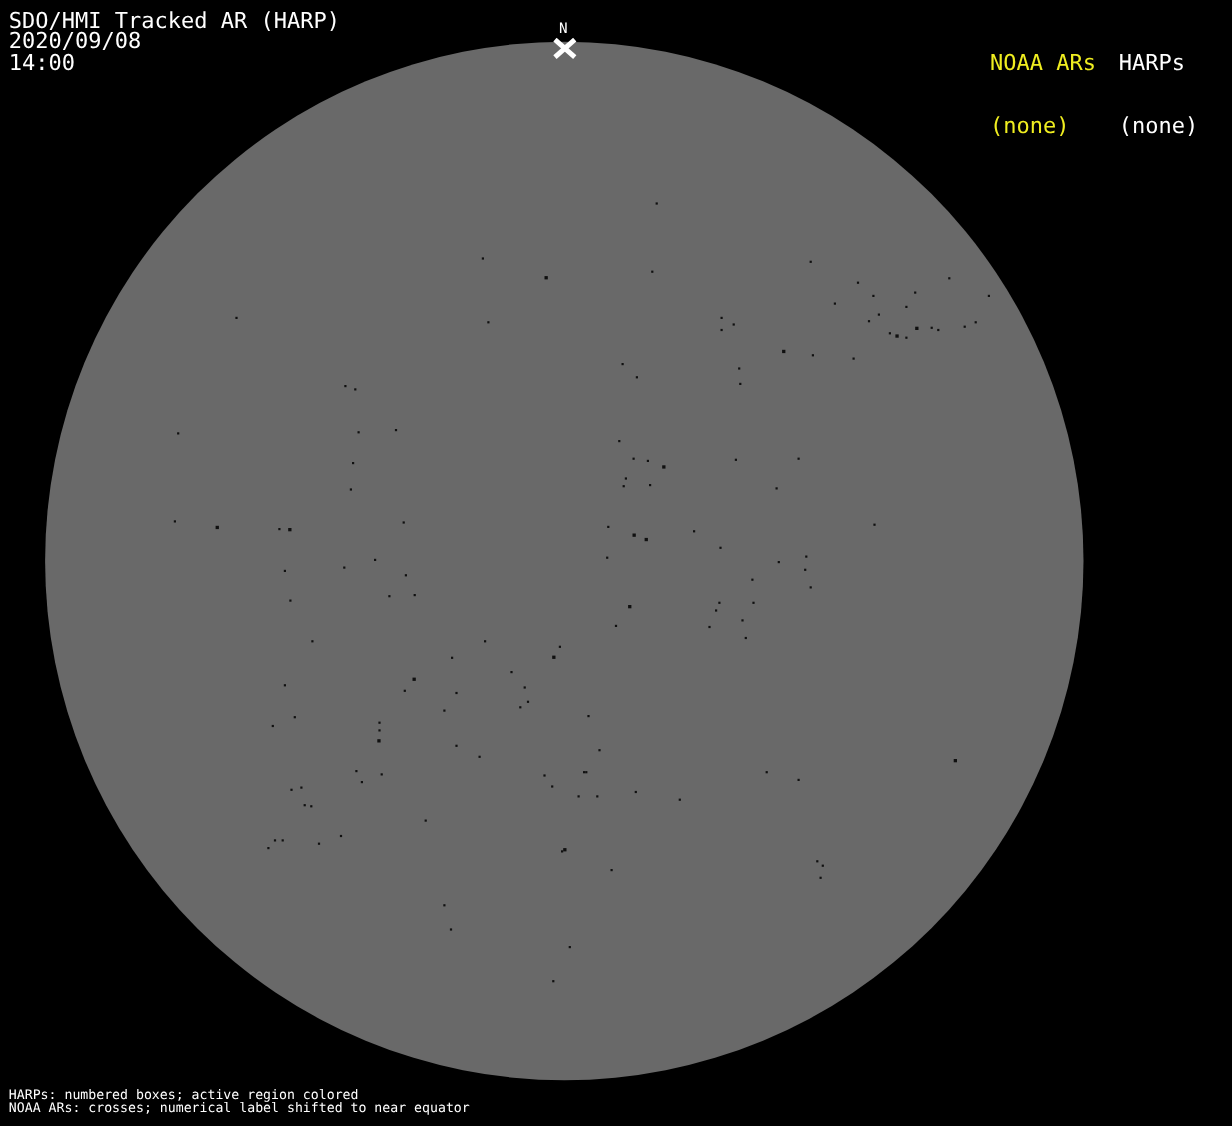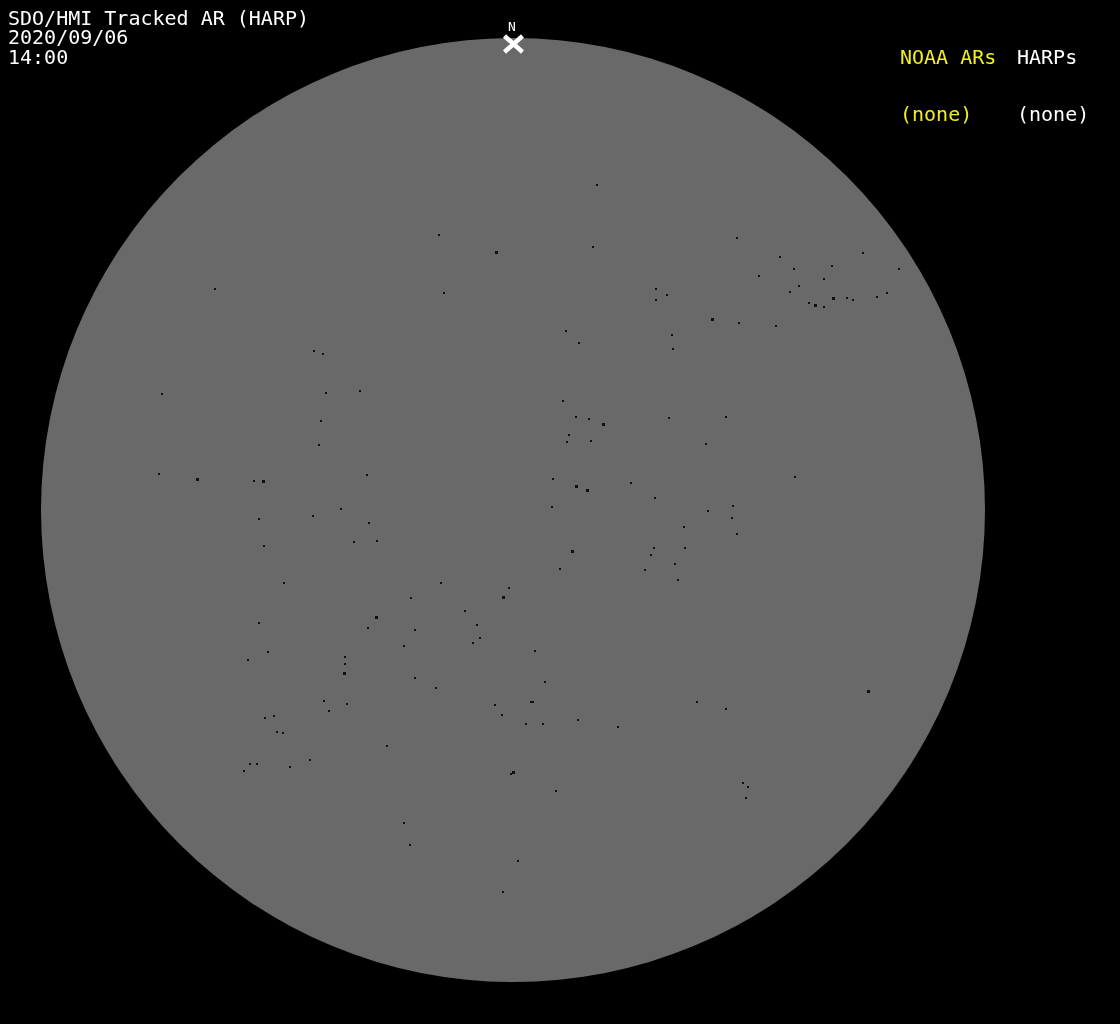--- a/index.html
+++ b/index.html
@@ -216,28 +216,30 @@
     </div>
 
   <div class="north-label">N</div>
 
   <svg class="north-cross" viewBox="0 0 23 20" width="23" height="20">
     <line x1="2.5" y1="2" x2="20.5" y2="18" stroke="#ffffff" stroke-width="4.5"></line>
     <line x1="20.5" y1="2" x2="2.5" y2="18" stroke="#ffffff" stroke-width="4.5"></line>
   </svg>
 
   <pre class="block title-block">SDO/HMI Tracked AR (HARP)
-2020/09/06
+2020/09/08
 14:00</pre>
 
   <div class="col col-noaa">
     <div>NOAA ARs</div>
     <div>(none)</div>
   </div>
 
   <div class="col col-harps">
     <div>HARPs</div>
     <div>(none)</div>
   </div>
 
 
+  <pre class="block footer-block">HARPs: numbered boxes; active region colored
+NOAA ARs: crosses; numerical label shifted to near equator</pre>
 
 </div>
 
 </body></html>

